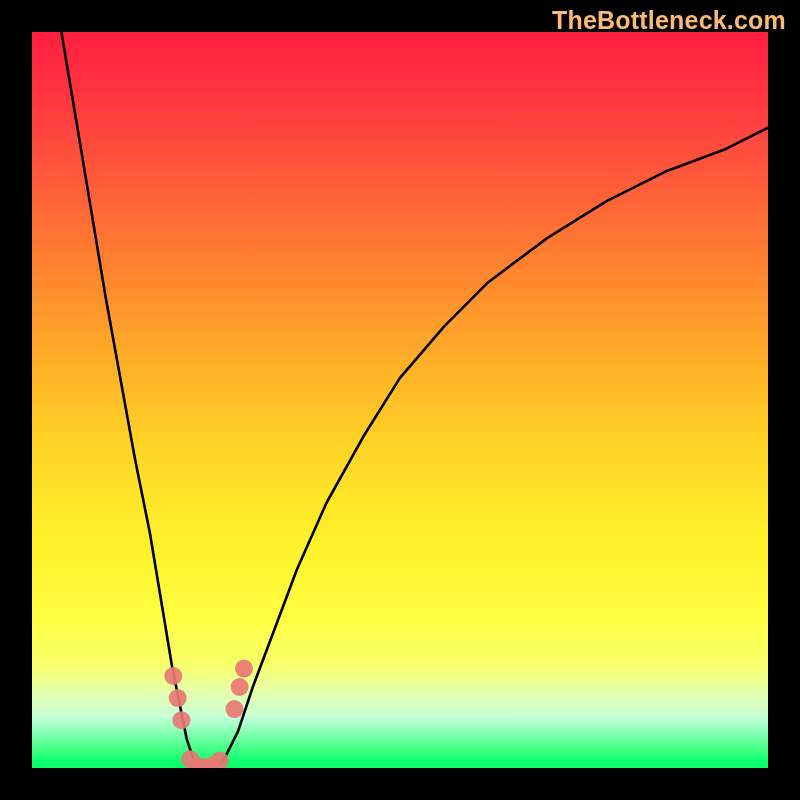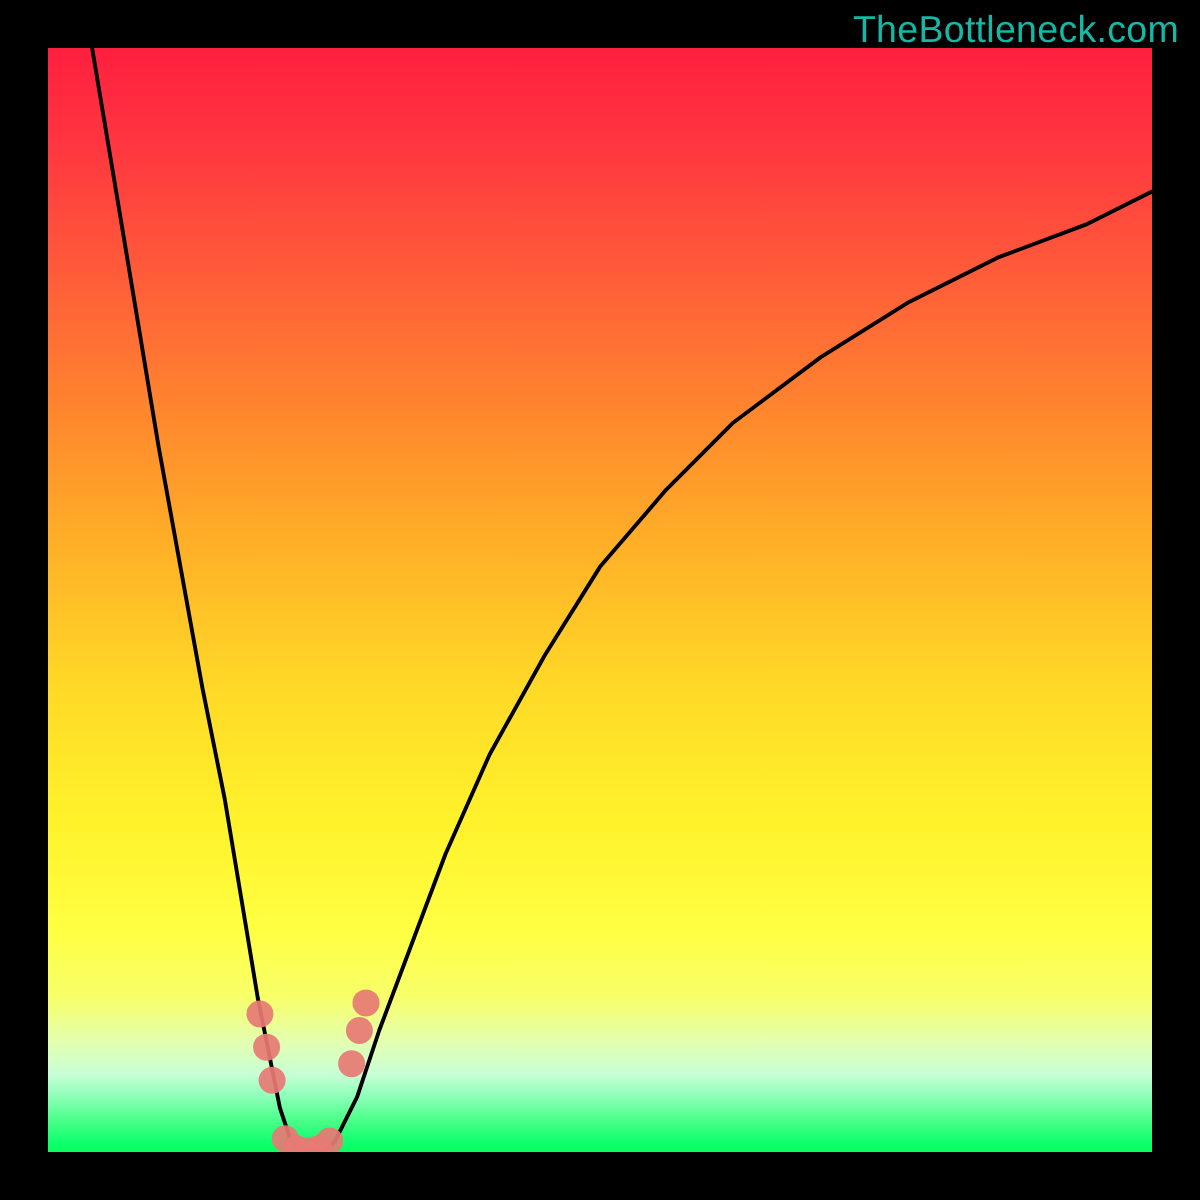--- a/index.html
+++ b/index.html
@@ -46,23 +46,23 @@
       #8cffb8 95%,
       #4fff8c 97%,
       #12ff6e 99%,
       #06ff5e 100%
     );
   }
   .watermark {
     position: absolute;
     top: 6px;
     right: 14px;
-    color: #14b8a6;
+    color: #fdba74;
     font-size: 25px;
-    font-weight: 400;
+    font-weight: 700;
     letter-spacing: 0.2px;
     user-select: none;
   }
   svg.curve {
     position: absolute;
     inset: 0;
   }
 </style>
 </head>
 <body>

